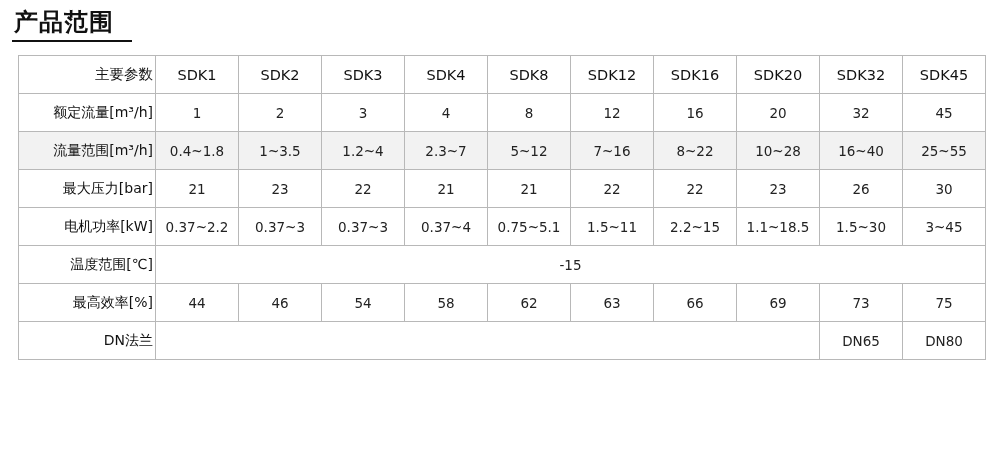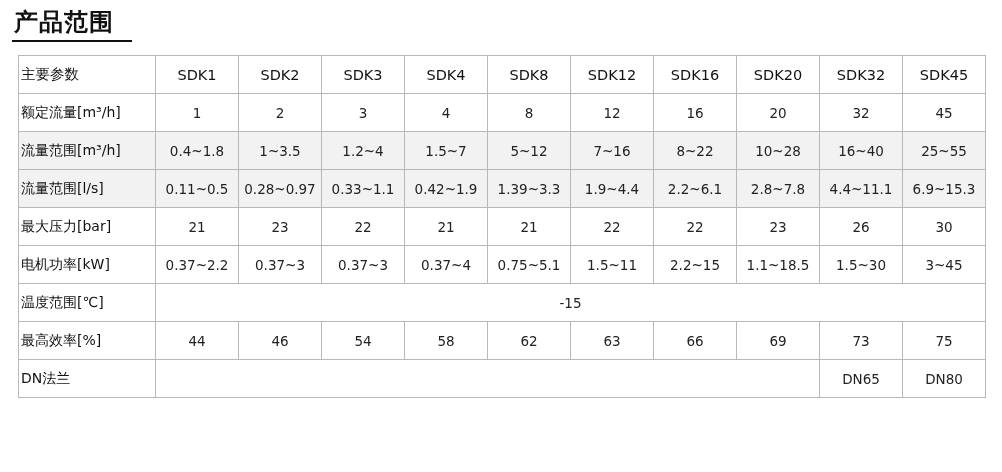--- a/index.html
+++ b/index.html
@@ -60,21 +60,21 @@
     font-weight: normal;
     padding: 0 2px;
     color: #222;
     font-family: "DejaVu Sans", "Liberation Sans", sans-serif;
   }
   table.spec tr.shade td {
     background: #f2f2f2;
   }
   table.spec td.rowhead, table.spec th.rowhead {
     width: 132px;
-    text-align: left;
+    text-align: right;
     font-size: 14px;
     color: #111;
     margin-left: 20px;
   }
   table.spec th.colhead {
     font-size: 14.5px;
     color: #111;
   }
   .hdr-row th {
     height: 38px;
@@ -143,42 +143,29 @@
           <td>32</td>
           <td>45</td>
         </tr>
 
 
         <tr class="shade">
           <td class="rowhead">流量范围[m³/h]</td>
           <td>0.4~1.8</td>
           <td>1~3.5</td>
           <td>1.2~4</td>
-          <td>1.5~7</td>
+          <td>2.3~7</td>
           <td>5~12</td>
           <td>7~16</td>
           <td>8~22</td>
           <td>10~28</td>
           <td>16~40</td>
           <td>25~55</td>
         </tr>
 
-        <tr class="shade">
-          <td class="rowhead">流量范围[l/s]</td>
-          <td>0.11~0.5</td>
-          <td>0.28~0.97</td>
-          <td>0.33~1.1</td>
-          <td>0.42~1.9</td>
-          <td>1.39~3.3</td>
-          <td>1.9~4.4</td>
-          <td>2.2~6.1</td>
-          <td>2.8~7.8</td>
-          <td>4.4~11.1</td>
-          <td>6.9~15.3</td>
-        </tr>
 
         <tr>
           <td class="rowhead">最大压力[bar]</td>
           <td>21</td>
           <td>23</td>
           <td>22</td>
           <td>21</td>
           <td>21</td>
           <td>22</td>
           <td>22</td>

